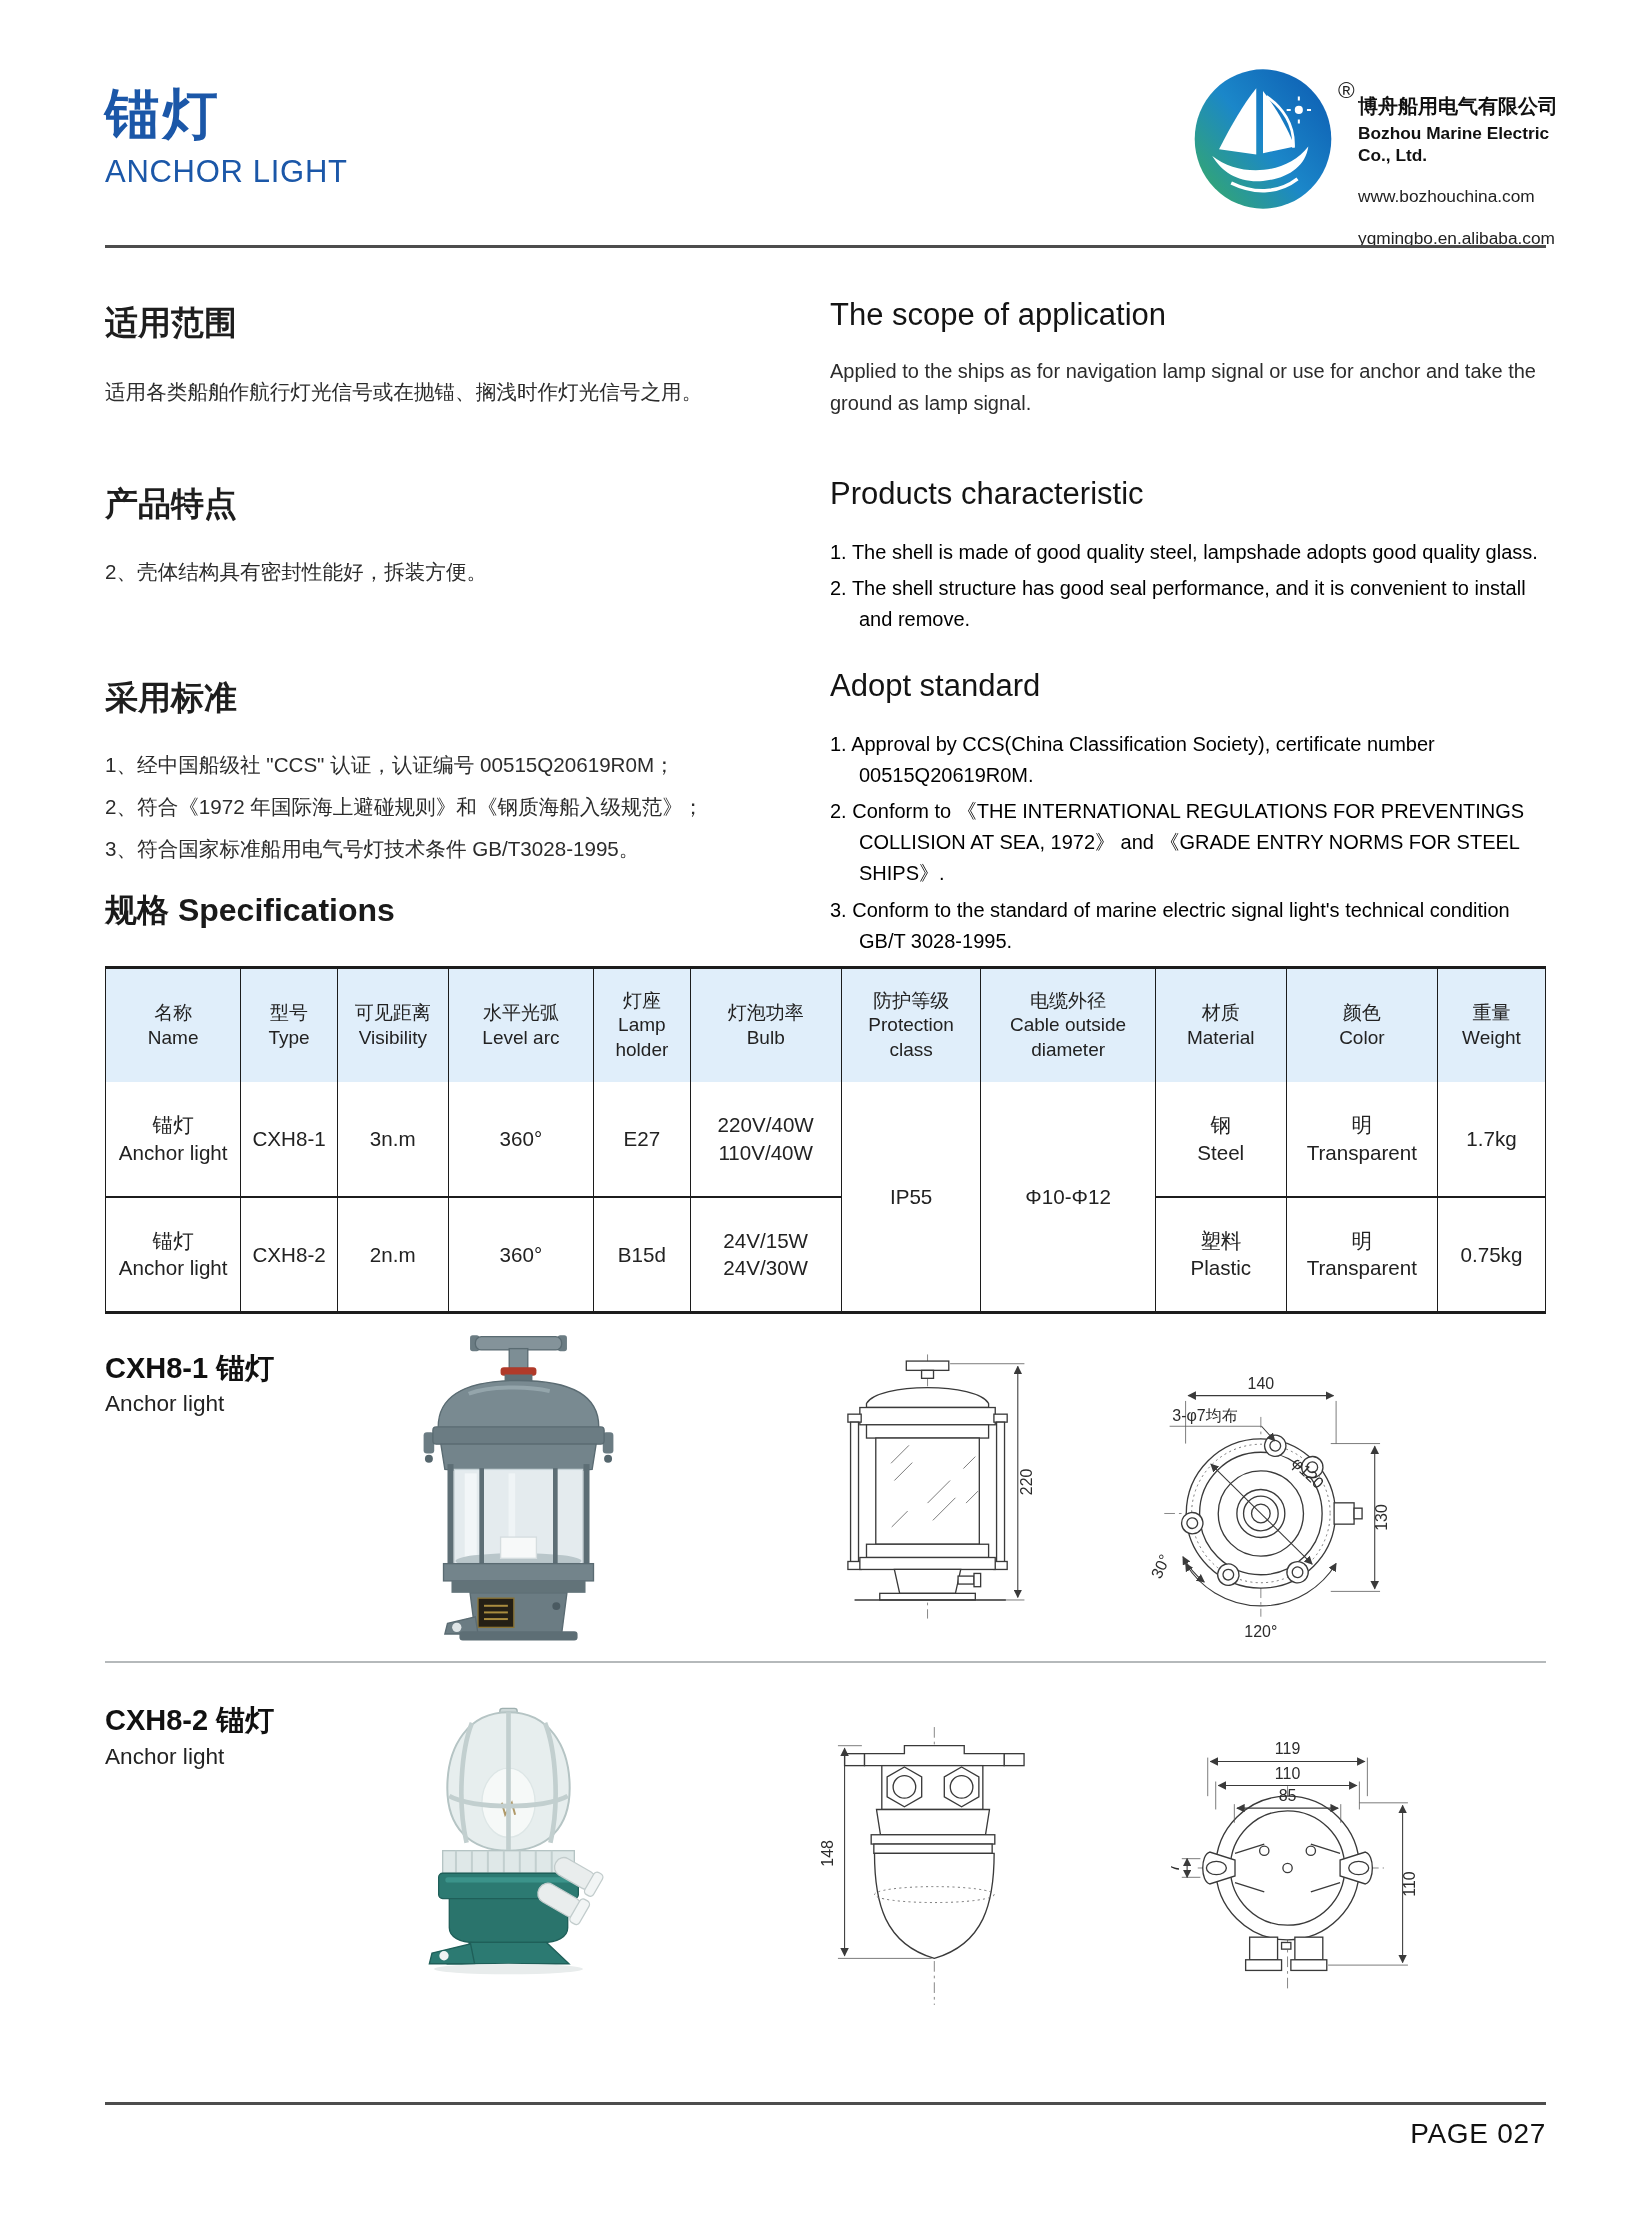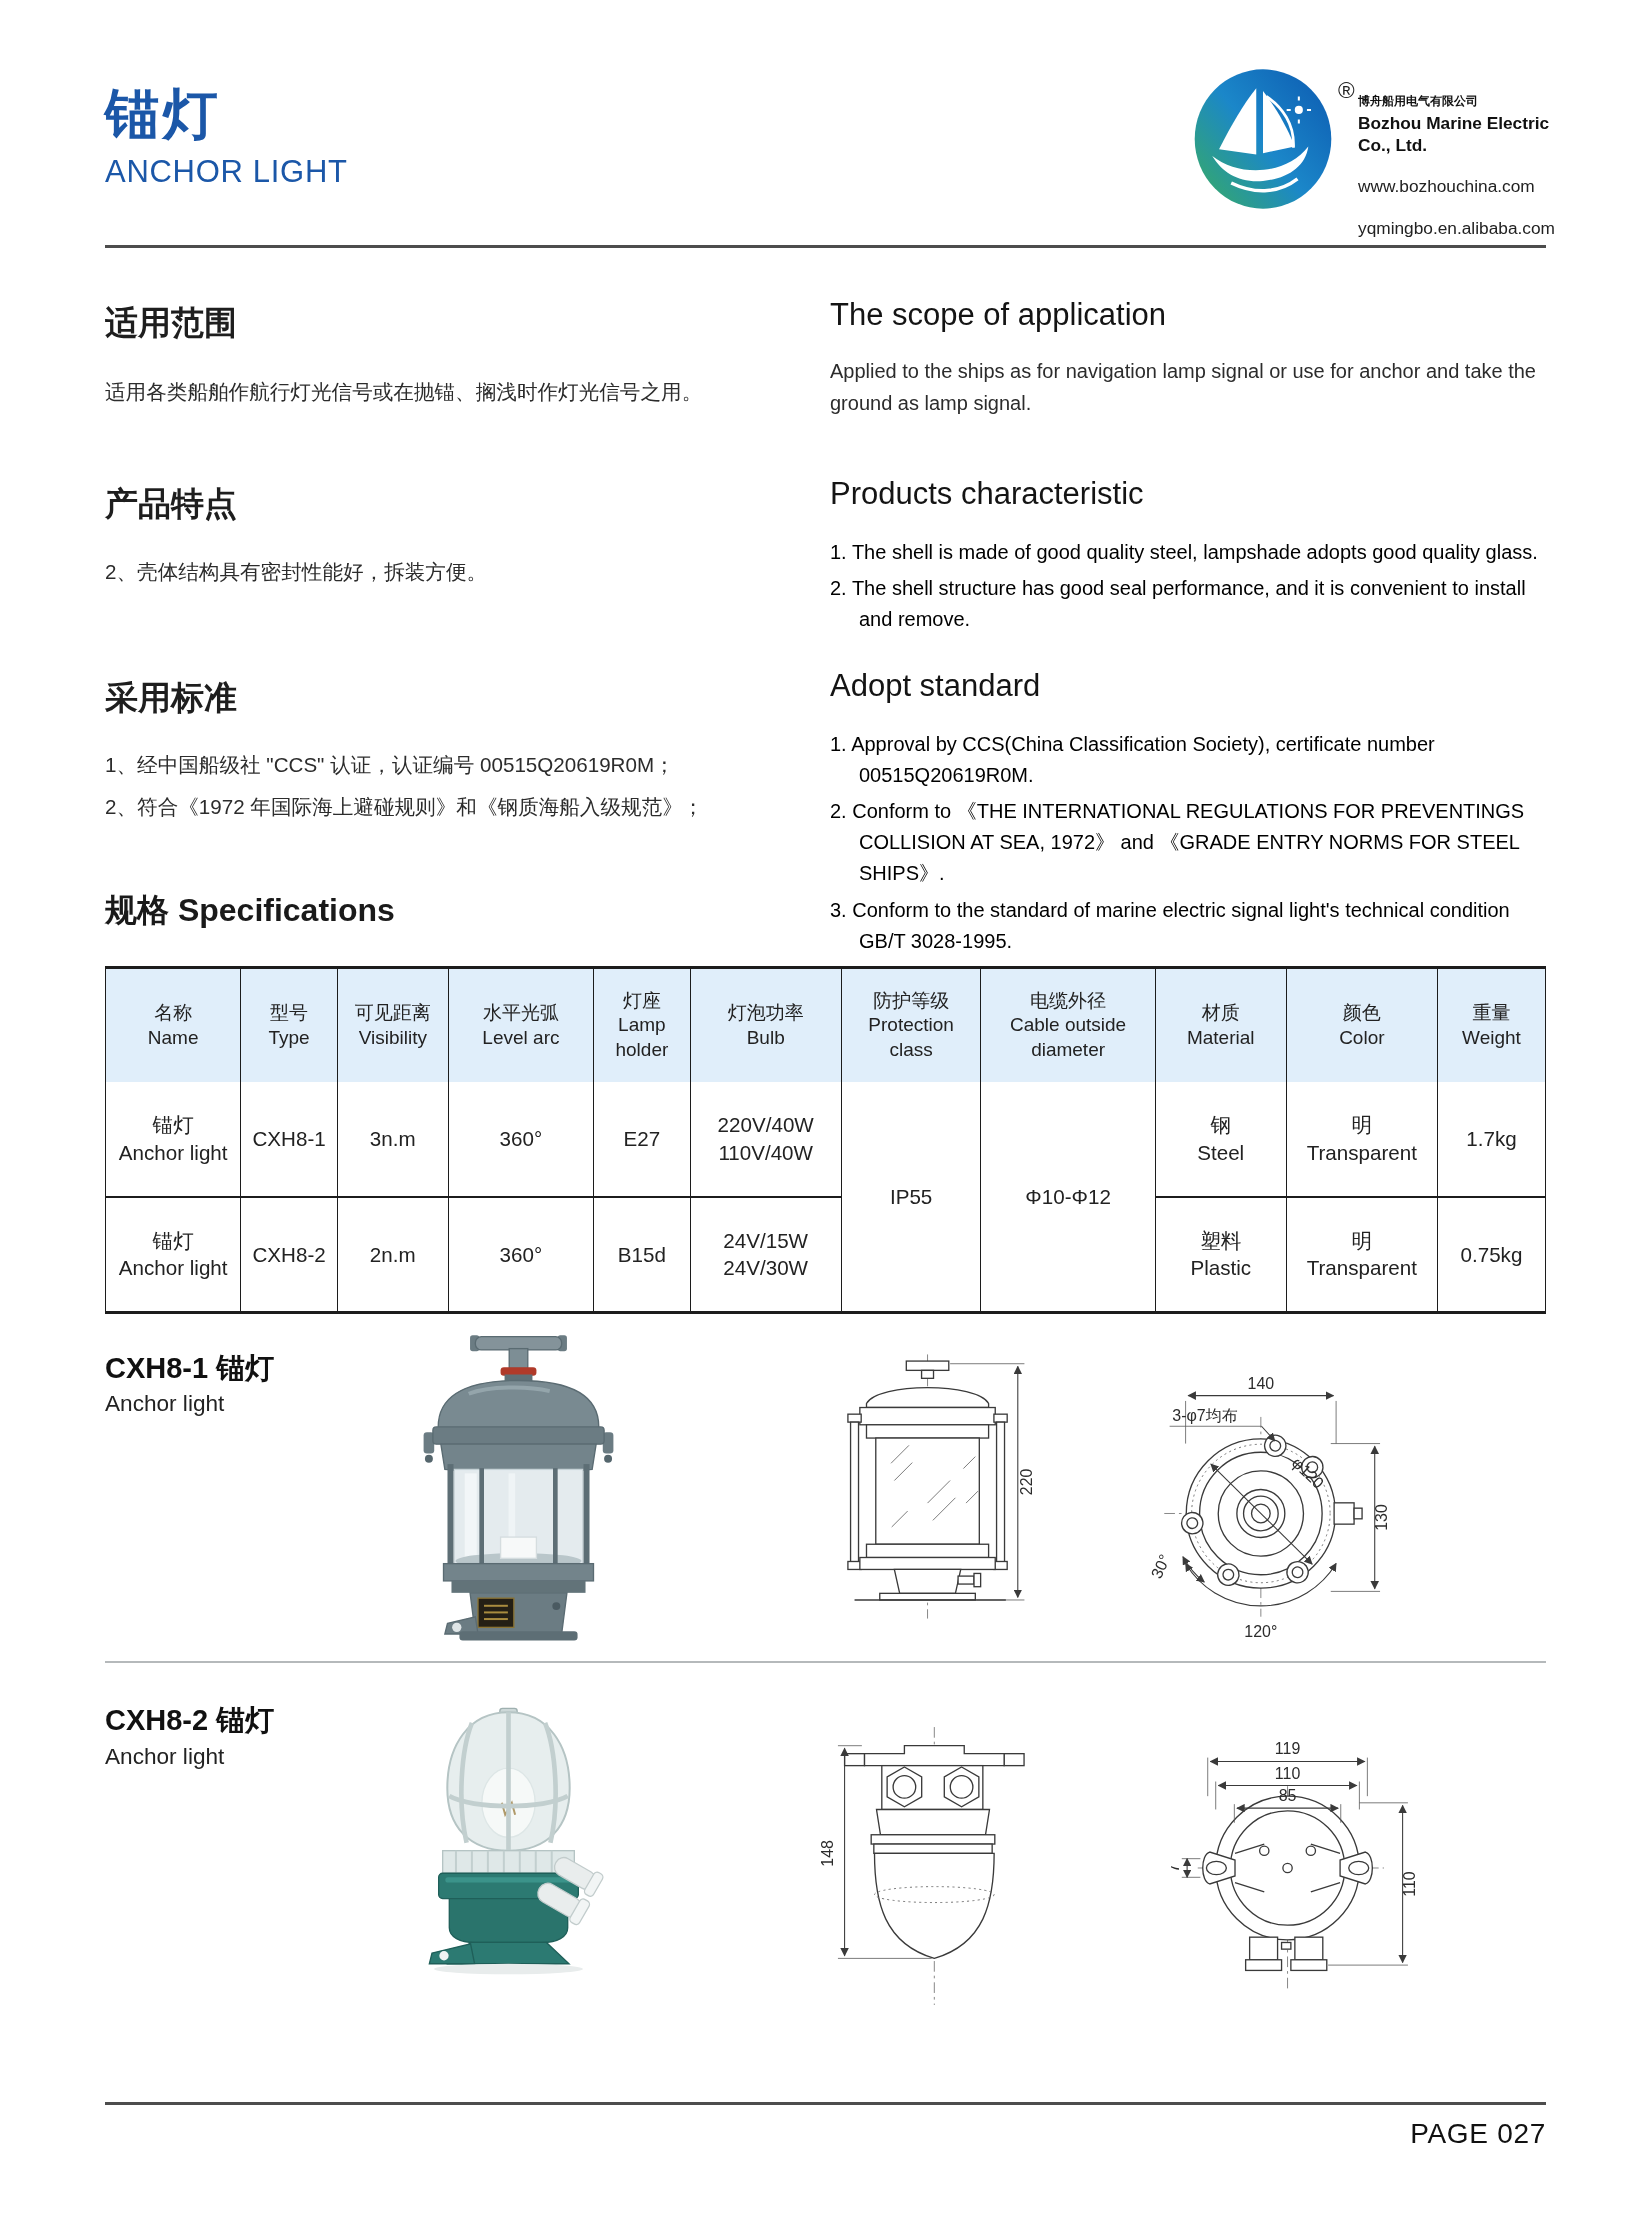--- a/index.html
+++ b/index.html
@@ -6,21 +6,21 @@
   .page{position:relative;width:1650px;height:2239px;background:#ffffff;
         font-family:"Liberation Sans",sans-serif;color:#333;overflow:hidden;}
   .abs{position:absolute;}
 
   
   .title-cn{left:105px;top:78px;font-size:55px;font-weight:700;color:#1b57a8;letter-spacing:2.7px;}
   .title-en{left:105px;top:154px;font-size:31px;font-weight:500;color:#1b57a8;letter-spacing:0.7px;}
   .logo-svg{left:1192px;top:68px;width:142px;height:142px;}
   .reg-mark{left:1338px;top:78px;font-size:22.6px;color:#222;}
   .logo-text{left:1358px;top:94px;width:200px;line-height:1.25;}
-  .co-cn{font-size:12px;font-weight:700;color:#111;}
+  .co-cn{font-size:20px;font-weight:700;color:#111;}
   .co-en{font-size:17.3px;font-weight:700;color:#111;margin-top:4px;}
   .co-url{font-size:17.3px;color:#222;margin-top:20px;}
   .rule{left:105px;width:1441px;height:3.3px;background:#4d4d4d;}
   .rule-top{top:245px;}
   .rule-bottom{top:2102px;}
   .rule-mid{top:1661px;height:2px;background:#b5b9bb;}
 
   
   .h-cn{font-size:33px;font-weight:600;color:#1e1e1e;}
   .h-en{font-size:31px;font-weight:500;color:#141414;}
@@ -96,20 +96,21 @@
 
   <div class="abs h-cn" style="left:105px;top:482px;">产品特点</div>
   <div class="abs items-cn" style="left:105px;top:551px;width:705px;">
     <div>2、壳体结构具有密封性能好，拆装方便。</div>
   </div>
 
   <div class="abs h-cn" style="left:105px;top:676px;">采用标准</div>
   <div class="abs items-cn" style="left:105px;top:744px;width:712px;">
     <div>1、经中国船级社 "CCS" 认证，认证编号 00515Q20619R0M；</div>
     <div>2、符合《1972 年国际海上避碰规则》和《钢质海船入级规范》；</div>
+    <div>3、符合国家标准船用电气号灯技术条件 GB/T3028-1995。</div>
   </div>
 
   <div class="abs h-en" style="left:830px;top:297px;">The scope of application</div>
   <div class="abs body-en" style="left:830px;top:355px;width:720px;">Applied to the ships as for navigation lamp signal or use for anchor and take the ground as lamp signal.</div>
 
   <div class="abs h-en" style="left:830px;top:476px;">Products characteristic</div>
   <div class="abs items-en" style="left:830px;top:537px;width:721px;">
     <div>1. The shell is made of good quality steel, lampshade adopts good quality glass.</div>
     <div>2. The shell structure has good seal performance, and it is convenient to install and remove.</div>
   </div>

